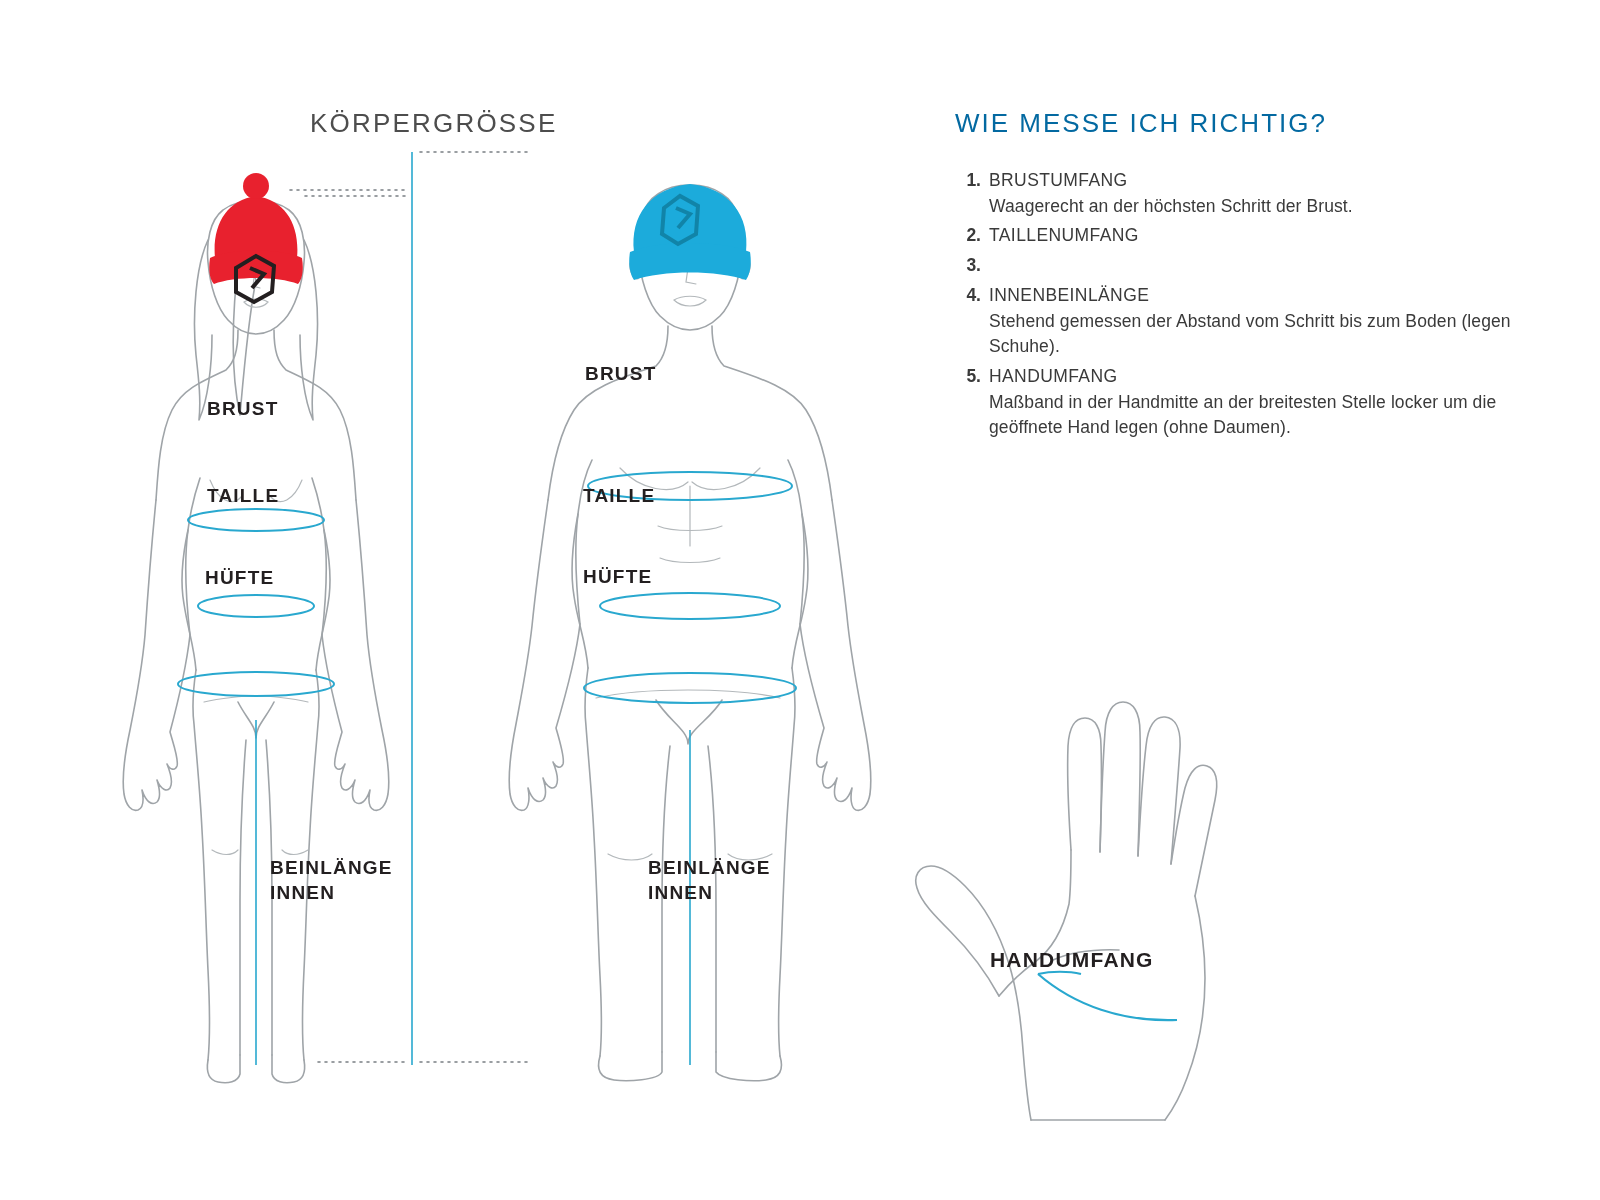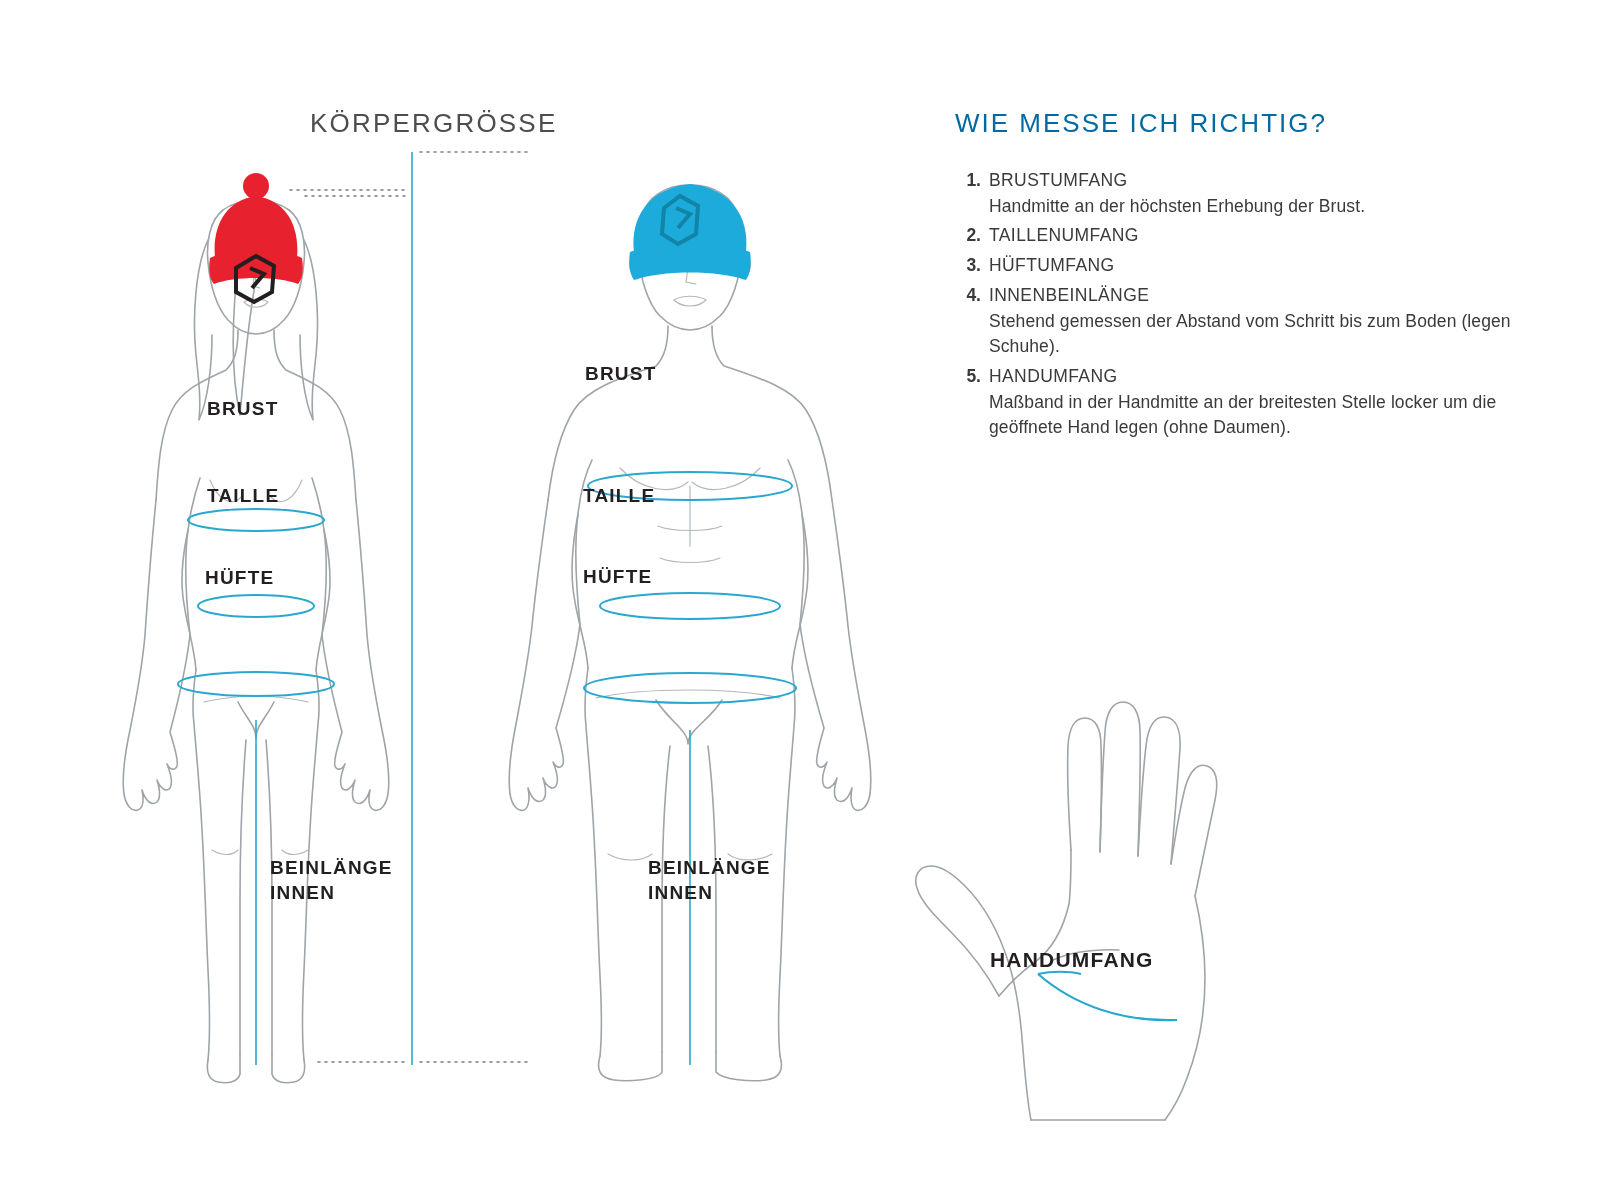--- a/index.html
+++ b/index.html
@@ -317,35 +317,34 @@
   <div id="right-panel">
 
     <div id="title-messen">WIE MESSE ICH RICHTIG?</div>
 
     <div id="instructions">
 
       <div class="instr-item">
         <div class="instr-num">1.</div>
         <div class="instr-body">
           <span class="instr-title">BRUSTUMFANG</span>
-          <span class="instr-text">Handmitte an der höchsten Erhebung der Brust.</span>
+          <span class="instr-text">Waagerecht an der höchsten Schritt der Brust.</span>
         </div>
       </div>
 
       <div class="instr-item">
         <div class="instr-num">2.</div>
         <div class="instr-body">
           <span class="instr-title">TAILLENUMFANG</span>
         </div>
       </div>
 
       <div class="instr-item">
         <div class="instr-num">3.</div>
         <div class="instr-body">
-          <span class="instr-title">HÜFTUMFANG</span>
         </div>
       </div>
 
       <div class="instr-item">
         <div class="instr-num">4.</div>
         <div class="instr-body">
           <span class="instr-title">INNENBEINLÄNGE</span>
           <span class="instr-text">Stehend gemessen der Abstand vom Schritt bis zum Boden (legen Schuhe).</span>
         </div>
       </div>

